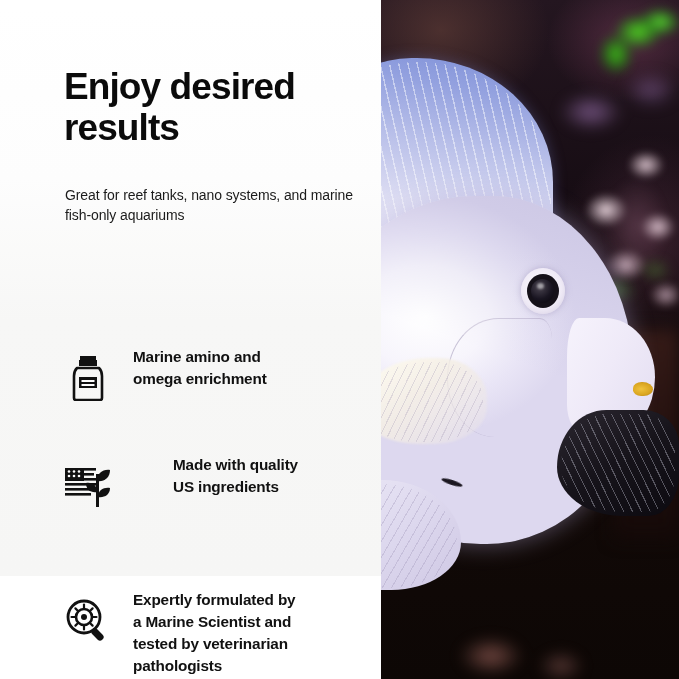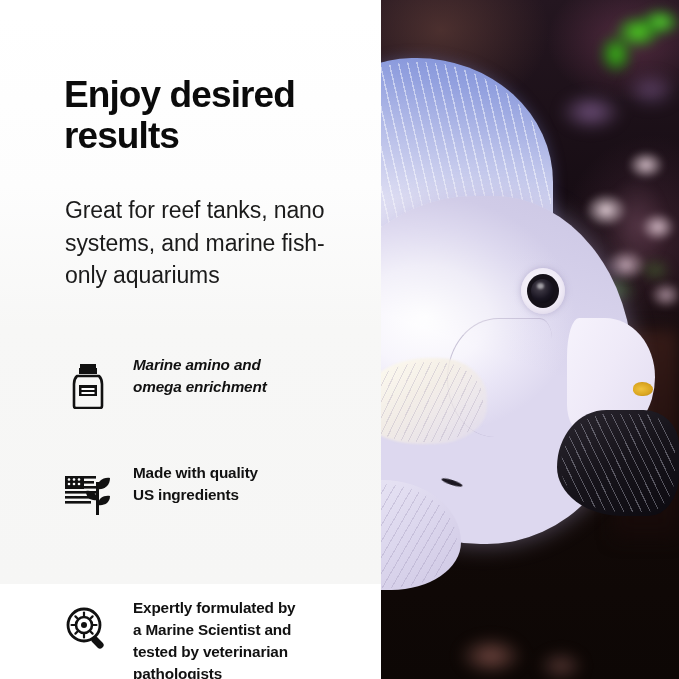--- a/index.html
+++ b/index.html
@@ -16,21 +16,21 @@
     width: 679px;
     height: 679px;
     overflow: hidden;
     background: #ffffff;
   }
 
   
   .left-panel {
     position: absolute;
     left: 0;
-    top: 16px;
+    top: 8px;
     width: 381px;
     height: 568px;
     background: linear-gradient(180deg, #ffffff 0%, #fdfdfd 30%, #f7f7f6 55%, #f6f6f5 100%);
     box-sizing: border-box;
   }
 
   .headline {
     position: absolute;
     left: 64px;
     top: 58px;
@@ -40,43 +40,43 @@
     font-weight: 700;
     letter-spacing: -0.9px;
     color: #0b0b0b;
   }
 
   .subhead {
     position: absolute;
     left: 65px;
     top: 178px;
     width: 290px;
-    font-size: 23px;
+    font-size: 14px;
     line-height: 1.42;
     font-weight: 300;
     letter-spacing: -0.1px;
     color: #1b1b1b;
   }
 
   
   .features {
     position: absolute;
     left: 0;
     top: 338px;
     width: 381px;
   }
   .feature {
     position: absolute;
     left: 0;
     width: 381px;
     display: flex;
     align-items: flex-start;
   }
-  .feature-1 { top: 0px; font-style: italic; }
-  .feature-2 { top: 108px; }
+  .feature-1 { top: 0px; }
+  .feature-2 { top: 108px; gap: 40px; }
   .feature-3 { top: 208px; margin-top: 35px; }
 
   .feature-icon {
     flex: 0 0 auto;
     width: 52px;
     height: 52px;
     margin-left: 62px;
     margin-top: 6px;
     display: flex;
     align-items: center;

